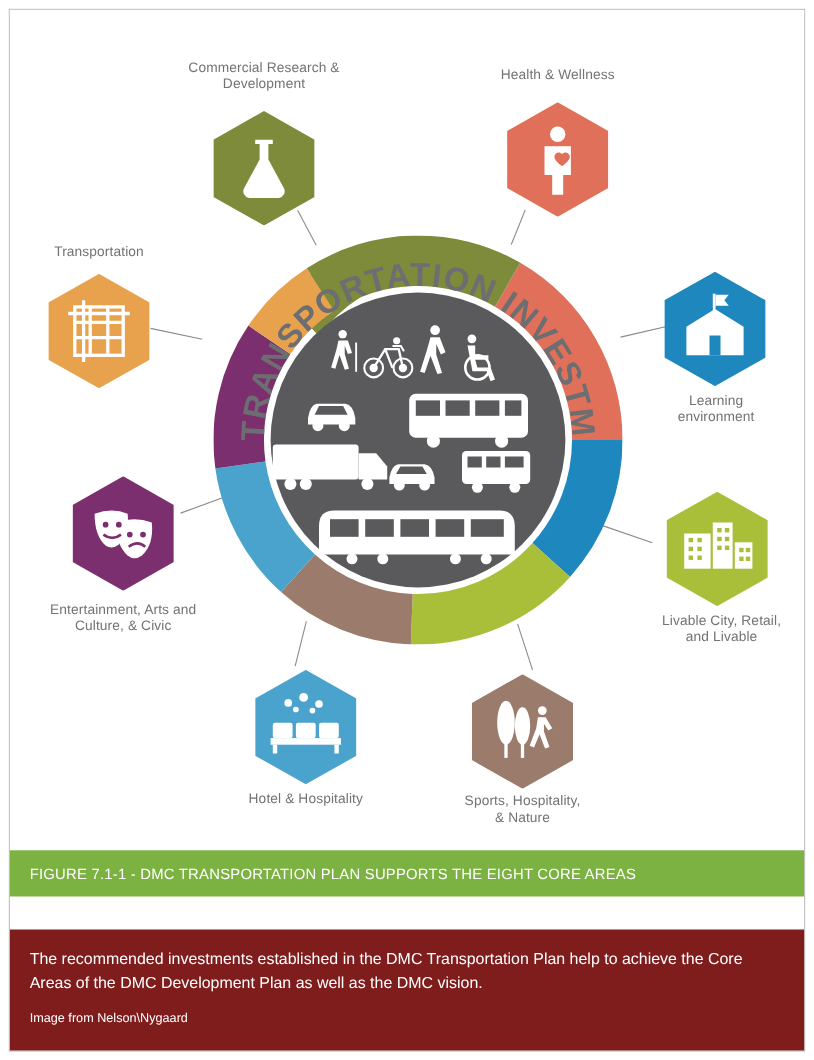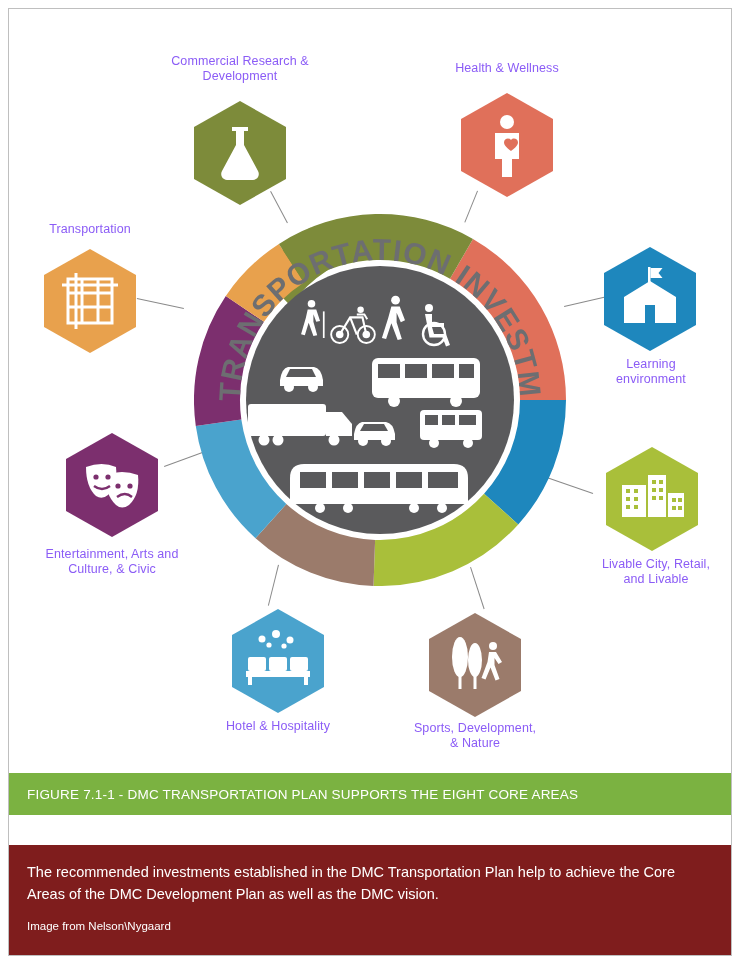--- a/index.html
+++ b/index.html
@@ -32,21 +32,21 @@
   #donut-wrap {
     position: absolute;
     left: 185px; top: 205px;
     width: 372px; height: 372px;
   }
   #donut-wrap svg { display: block; }
   
   .node-label {
     position: absolute;
     text-align: center;
-    color: #8b5cf6;
+    color: #737373;
     font-size: 12.5px;
     line-height: 15px;
     letter-spacing: 0.1px;
   }
   
   .hex {
     position: absolute;
     width: 92px; height: 104px;
   }
   .hex svg { display:block; }
@@ -382,21 +382,21 @@
           <ellipse cx="46" cy="47" rx="7" ry="17"></ellipse>
           <rect x="44.5" y="62" width="3" height="14"></rect>
           <g>
             <circle cx="64" cy="33" r="4"></circle>
             <path d="M60 39 h7 l6 10 -3.5 2 -4 -6 v7 l5 14 -4 1.5 -5 -13 -5 12 -4 -1.5 6 -16 z"></path>
           </g>
         </g>
       </svg>
     </div>
     <div class="node-label" style="left:386px; top:712px; width:160px;">
-      <div>Sports, Development,</div>
+      <div>Sports, Hospitality,</div>
       <div>&amp; Nature</div>
     </div>
 
   </div>
 
   <div id="caption-bar">
     <span>FIGURE 7.1-1 - DMC TRANSPORTATION PLAN SUPPORTS THE EIGHT CORE AREAS</span>
   </div>
 
   <div id="desc-block">

